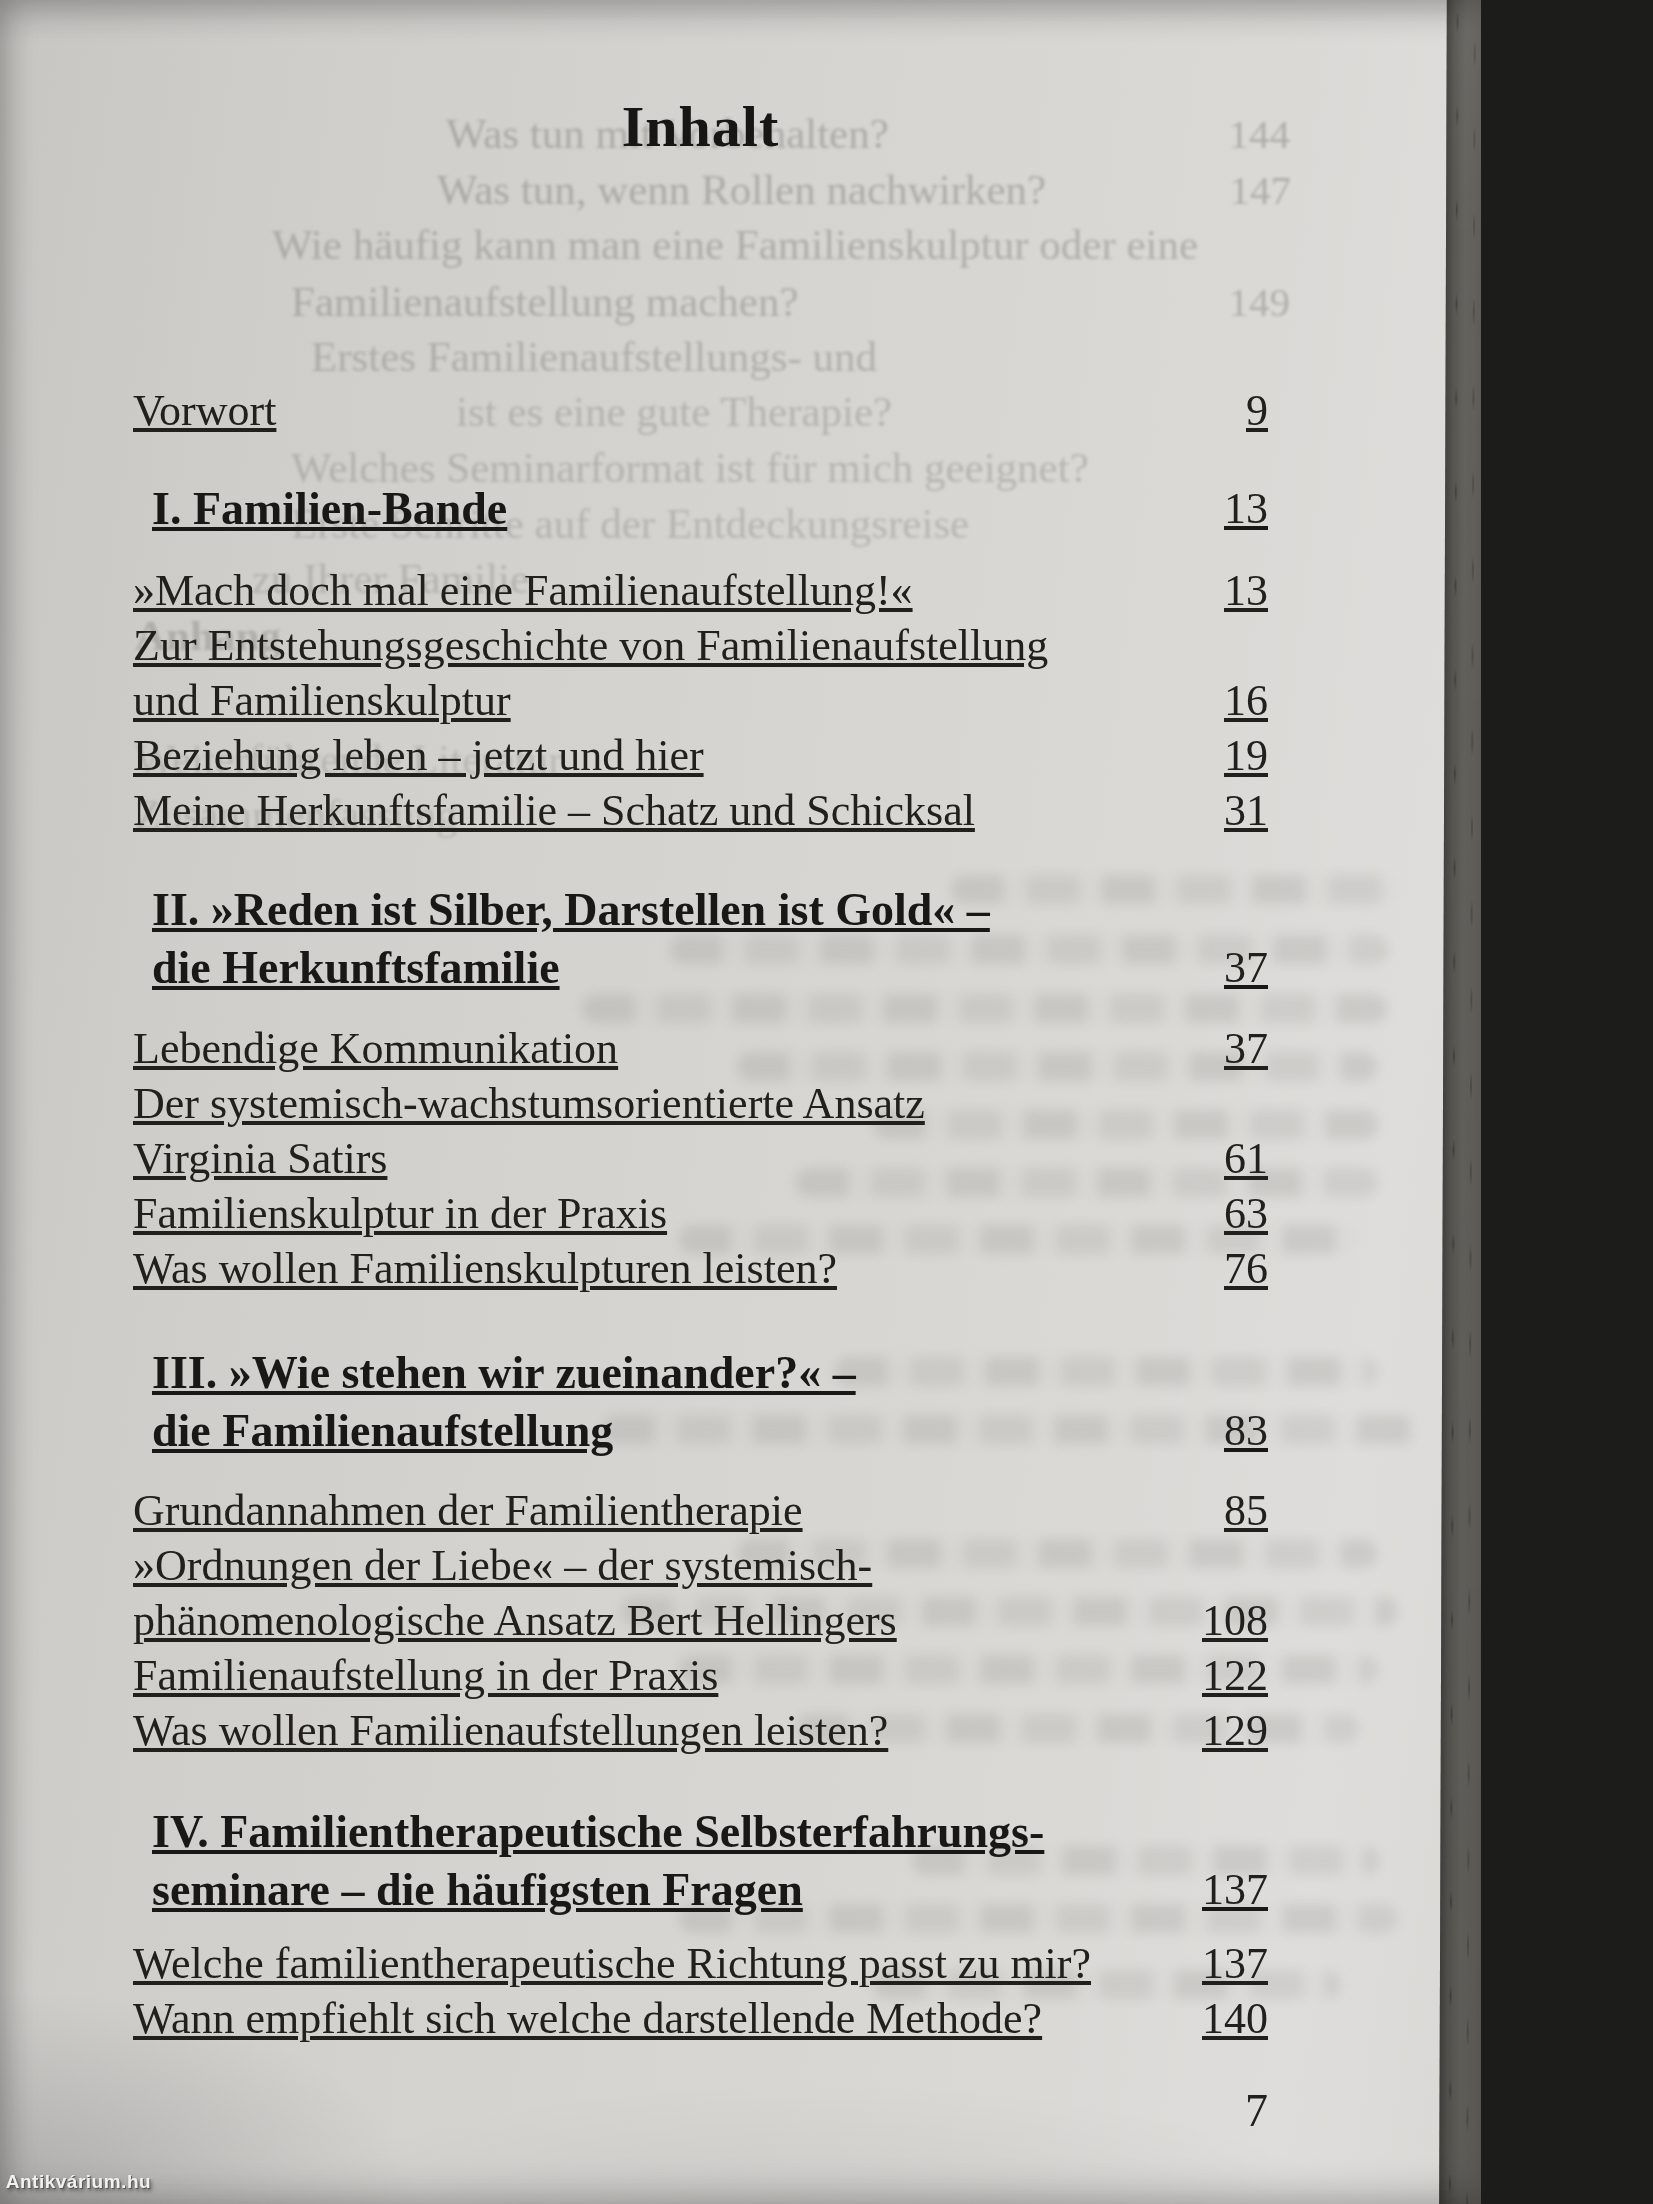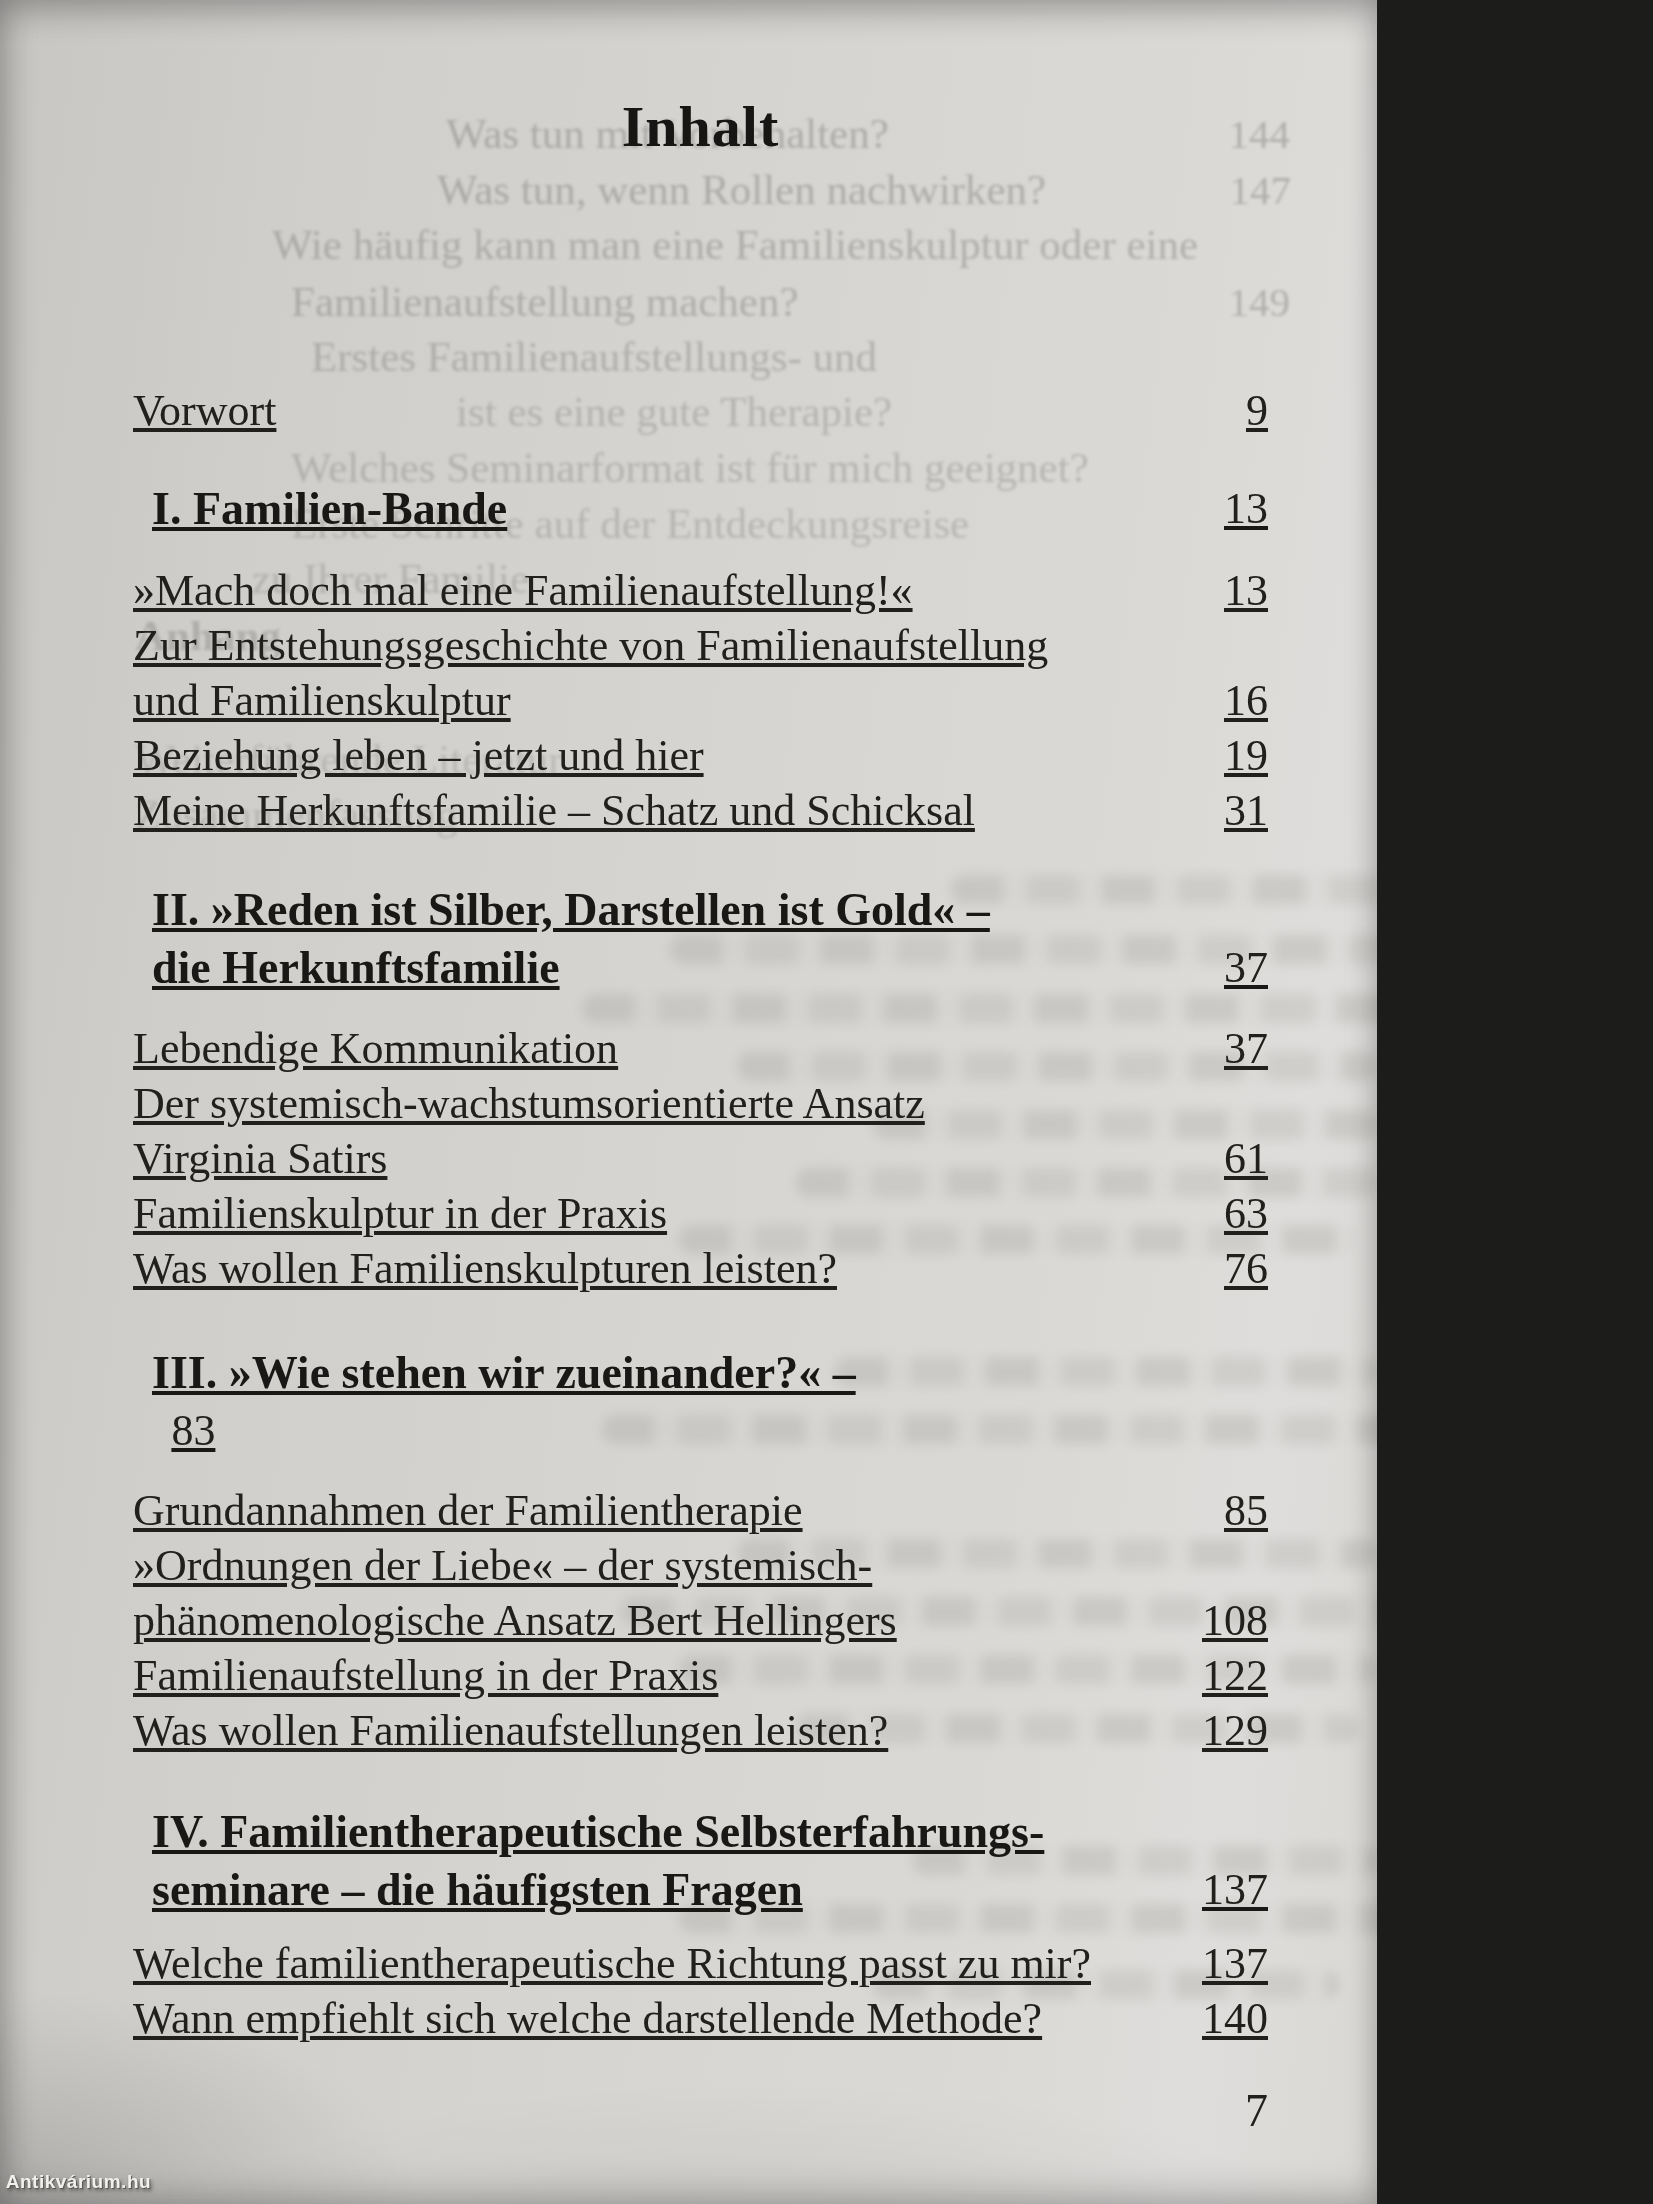--- a/index.html
+++ b/index.html
@@ -1,17 +1,17 @@
 <!DOCTYPE html>
 <html><head>
 <meta charset="utf-8">
 <style>
   html,body{margin:0;padding:0;background:#1c1c1b;}
   .photo{
-    position:relative;width:1377px;height:2205px;overflow:hidden;
+    position:relative;width:1481px;height:2205px;overflow:hidden;
     font-family:"Liberation Serif", serif;background:#3b82f6;
   }
   .paper{
     position:absolute;inset:0;
     background-image:
       radial-gradient(679px 349px at 0% 100%, rgba(0,0,0,.17), transparent 62%),
       radial-gradient(873px 272px at 55% 103%, rgba(0,0,0,.08), transparent 70%),
       linear-gradient(180deg, rgba(0,0,0,.06) 0px, rgba(0,0,0,0) 45px),
       linear-gradient(97deg,#c7c6c3 0%,#cfcecb 18%,#d5d4d1 46%,#dad9d6 74%,#dedddb 88%,#d9d8d5 100%);
   }
@@ -225,20 +225,21 @@
             <span class="lbl">Was wollen Familienskulpturen leisten?</span>
             <span class="num">76</span>
           </div>
         </div>
         <div class="block heading" style="top: 1344px;">
           <div class="row">
             <span class="lbl">III. »Wie stehen wir zueinander?« –</span>
             <span class="num"></span>
           </div>
           <div class="row">
+            <span class="lbl">die Familienaufstellung</span>
             <span class="num">83</span>
           </div>
         </div>
         <div class="block" style="top: 1483px;">
           <div class="row">
             <span class="lbl">Grundannahmen der Familientherapie</span>
             <span class="num">85</span>
           </div>
           <div class="row">
             <span class="lbl">»Ordnungen der Liebe« – der systemisch-</span>

